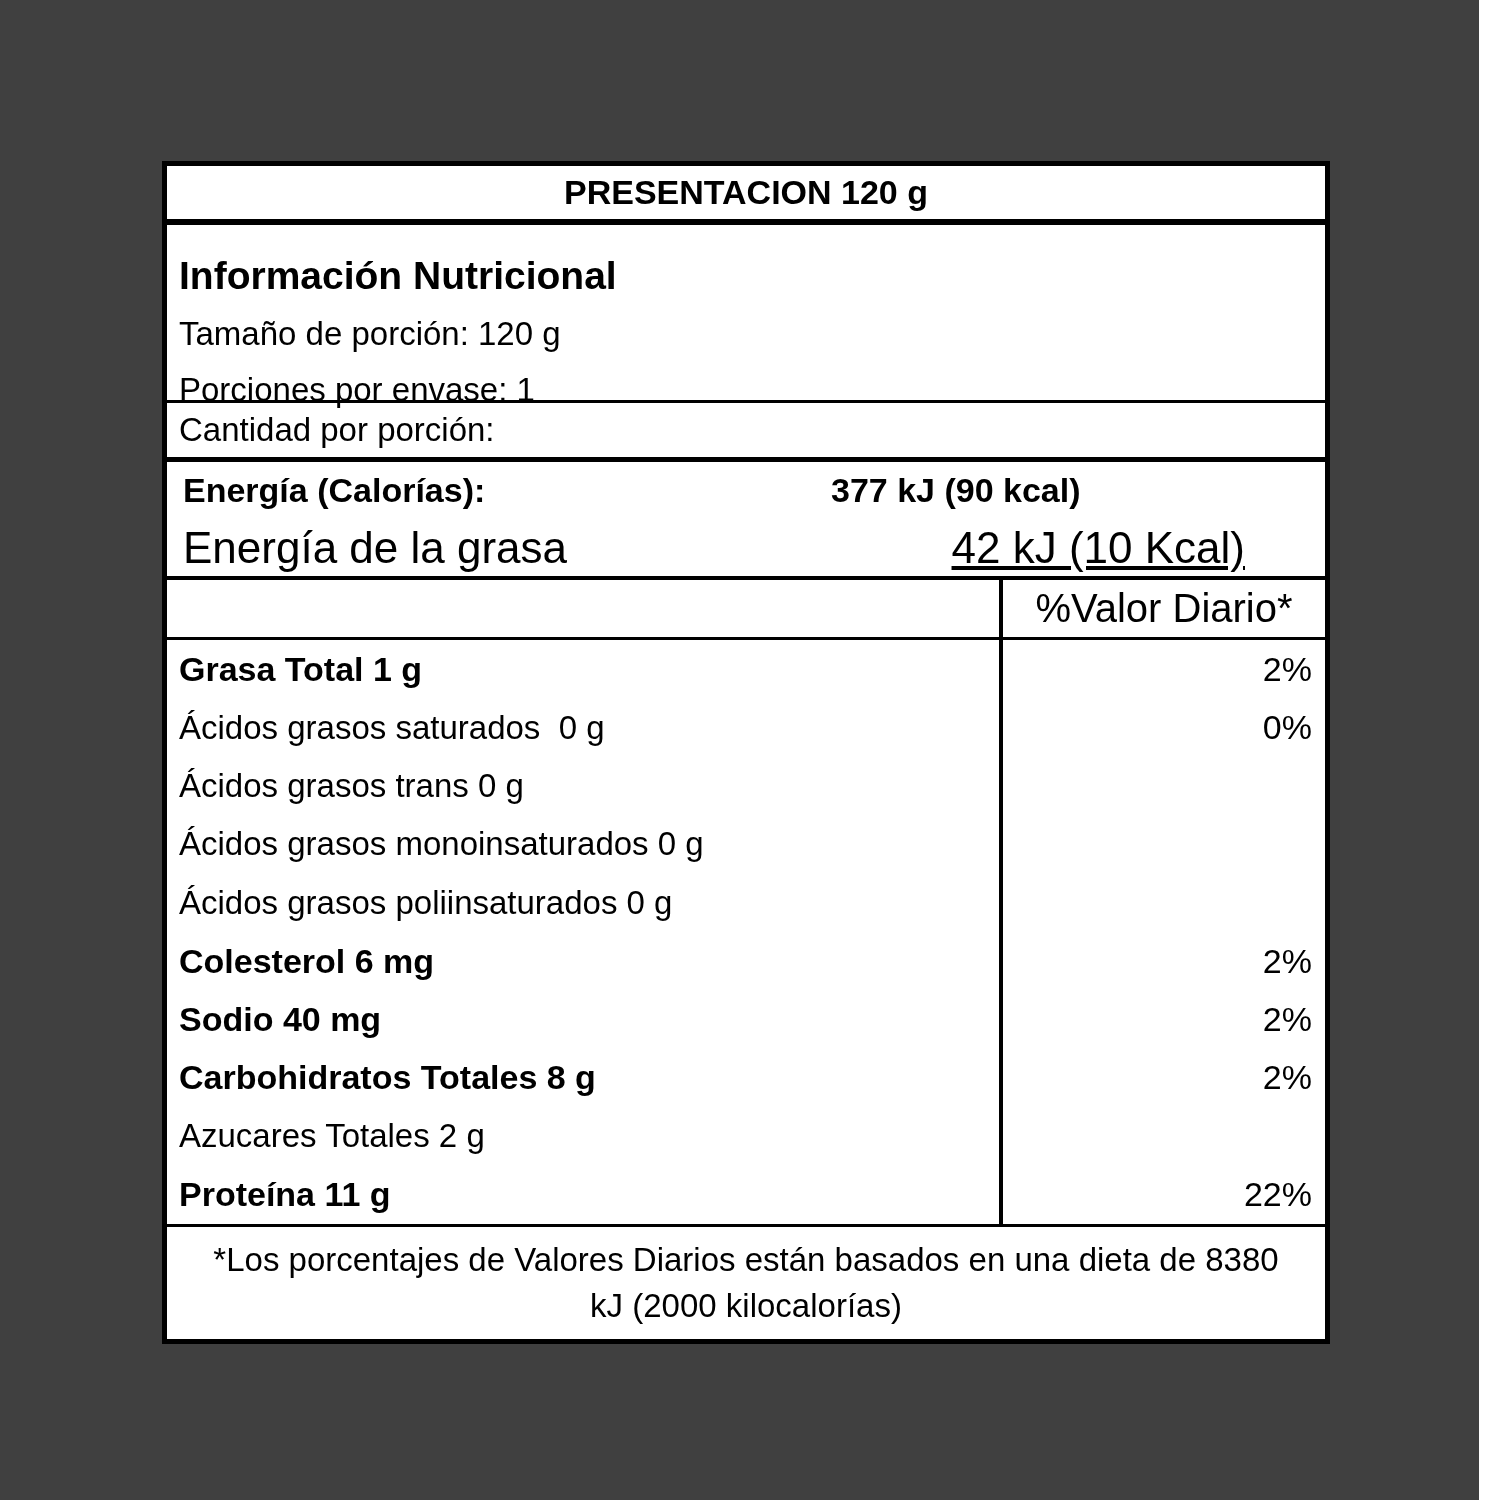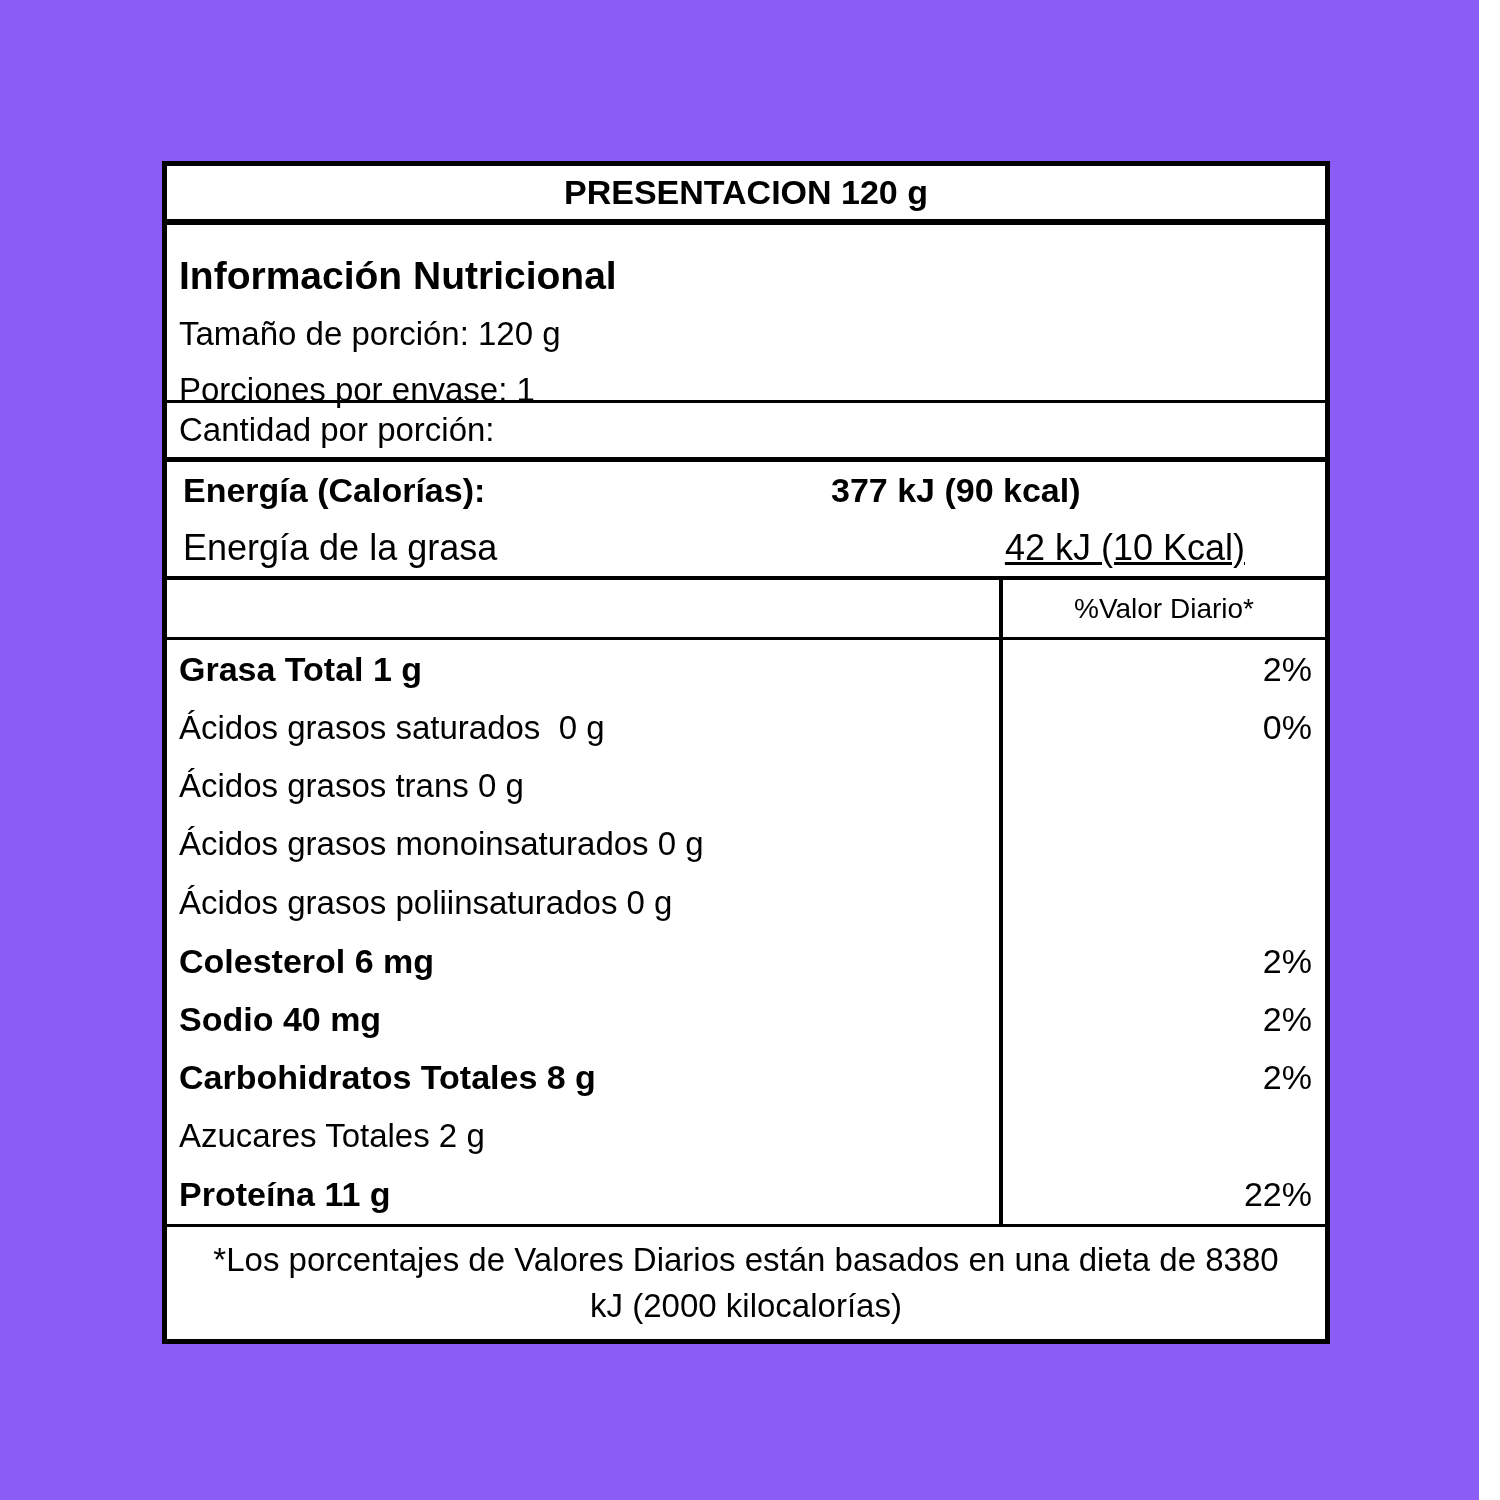--- a/index.html
+++ b/index.html
@@ -6,21 +6,21 @@
     margin: 0;
     padding: 0;
     background: #ffffff;
     font-family: "Liberation Sans", sans-serif;
     color: #000000;
   }
   .canvas {
     position: relative;
     width: 1479px;
     height: 1500px;
-    background: #8b5cf6;
+    background: #404040;
     overflow: hidden;
   }
   .label-box {
     position: absolute;
     left: 162px;
     top: 161px;
     width: 1168px;
     height: 1183px;
     box-sizing: border-box;
     border: 5px solid #000000;
@@ -79,41 +79,41 @@
   }
   .energy-line1 .energy-value {
     position: absolute;
     left: 648px;
   }
   .energy-line2 {
     position: relative;
     height: 57px;
     display: flex;
     align-items: center;
-    font-size: 36px;
+    font-size: 44px;
   }
   .energy-line2 .energy-value {
     position: absolute;
     right: 80px;
     text-decoration: underline;
   }
   .row-dv-header {
     box-sizing: border-box;
     height: 60px;
     border-bottom: 3px solid #000;
     display: grid;
     grid-template-columns: 832px 1fr;
   }
   .row-dv-header .dv-header-cell {
     box-sizing: border-box;
     border-left: 4px solid #000;
     display: flex;
     align-items: center;
     justify-content: center;
-    font-size: 28px;
+    font-size: 40px;
   }
   .section-nutrients {
     box-sizing: border-box;
     height: 587px;
     border-bottom: 3px solid #000;
     display: grid;
     grid-template-columns: 832px 1fr;
     grid-auto-rows: 58.4px;
   }
   .nutrient-label-cell {

